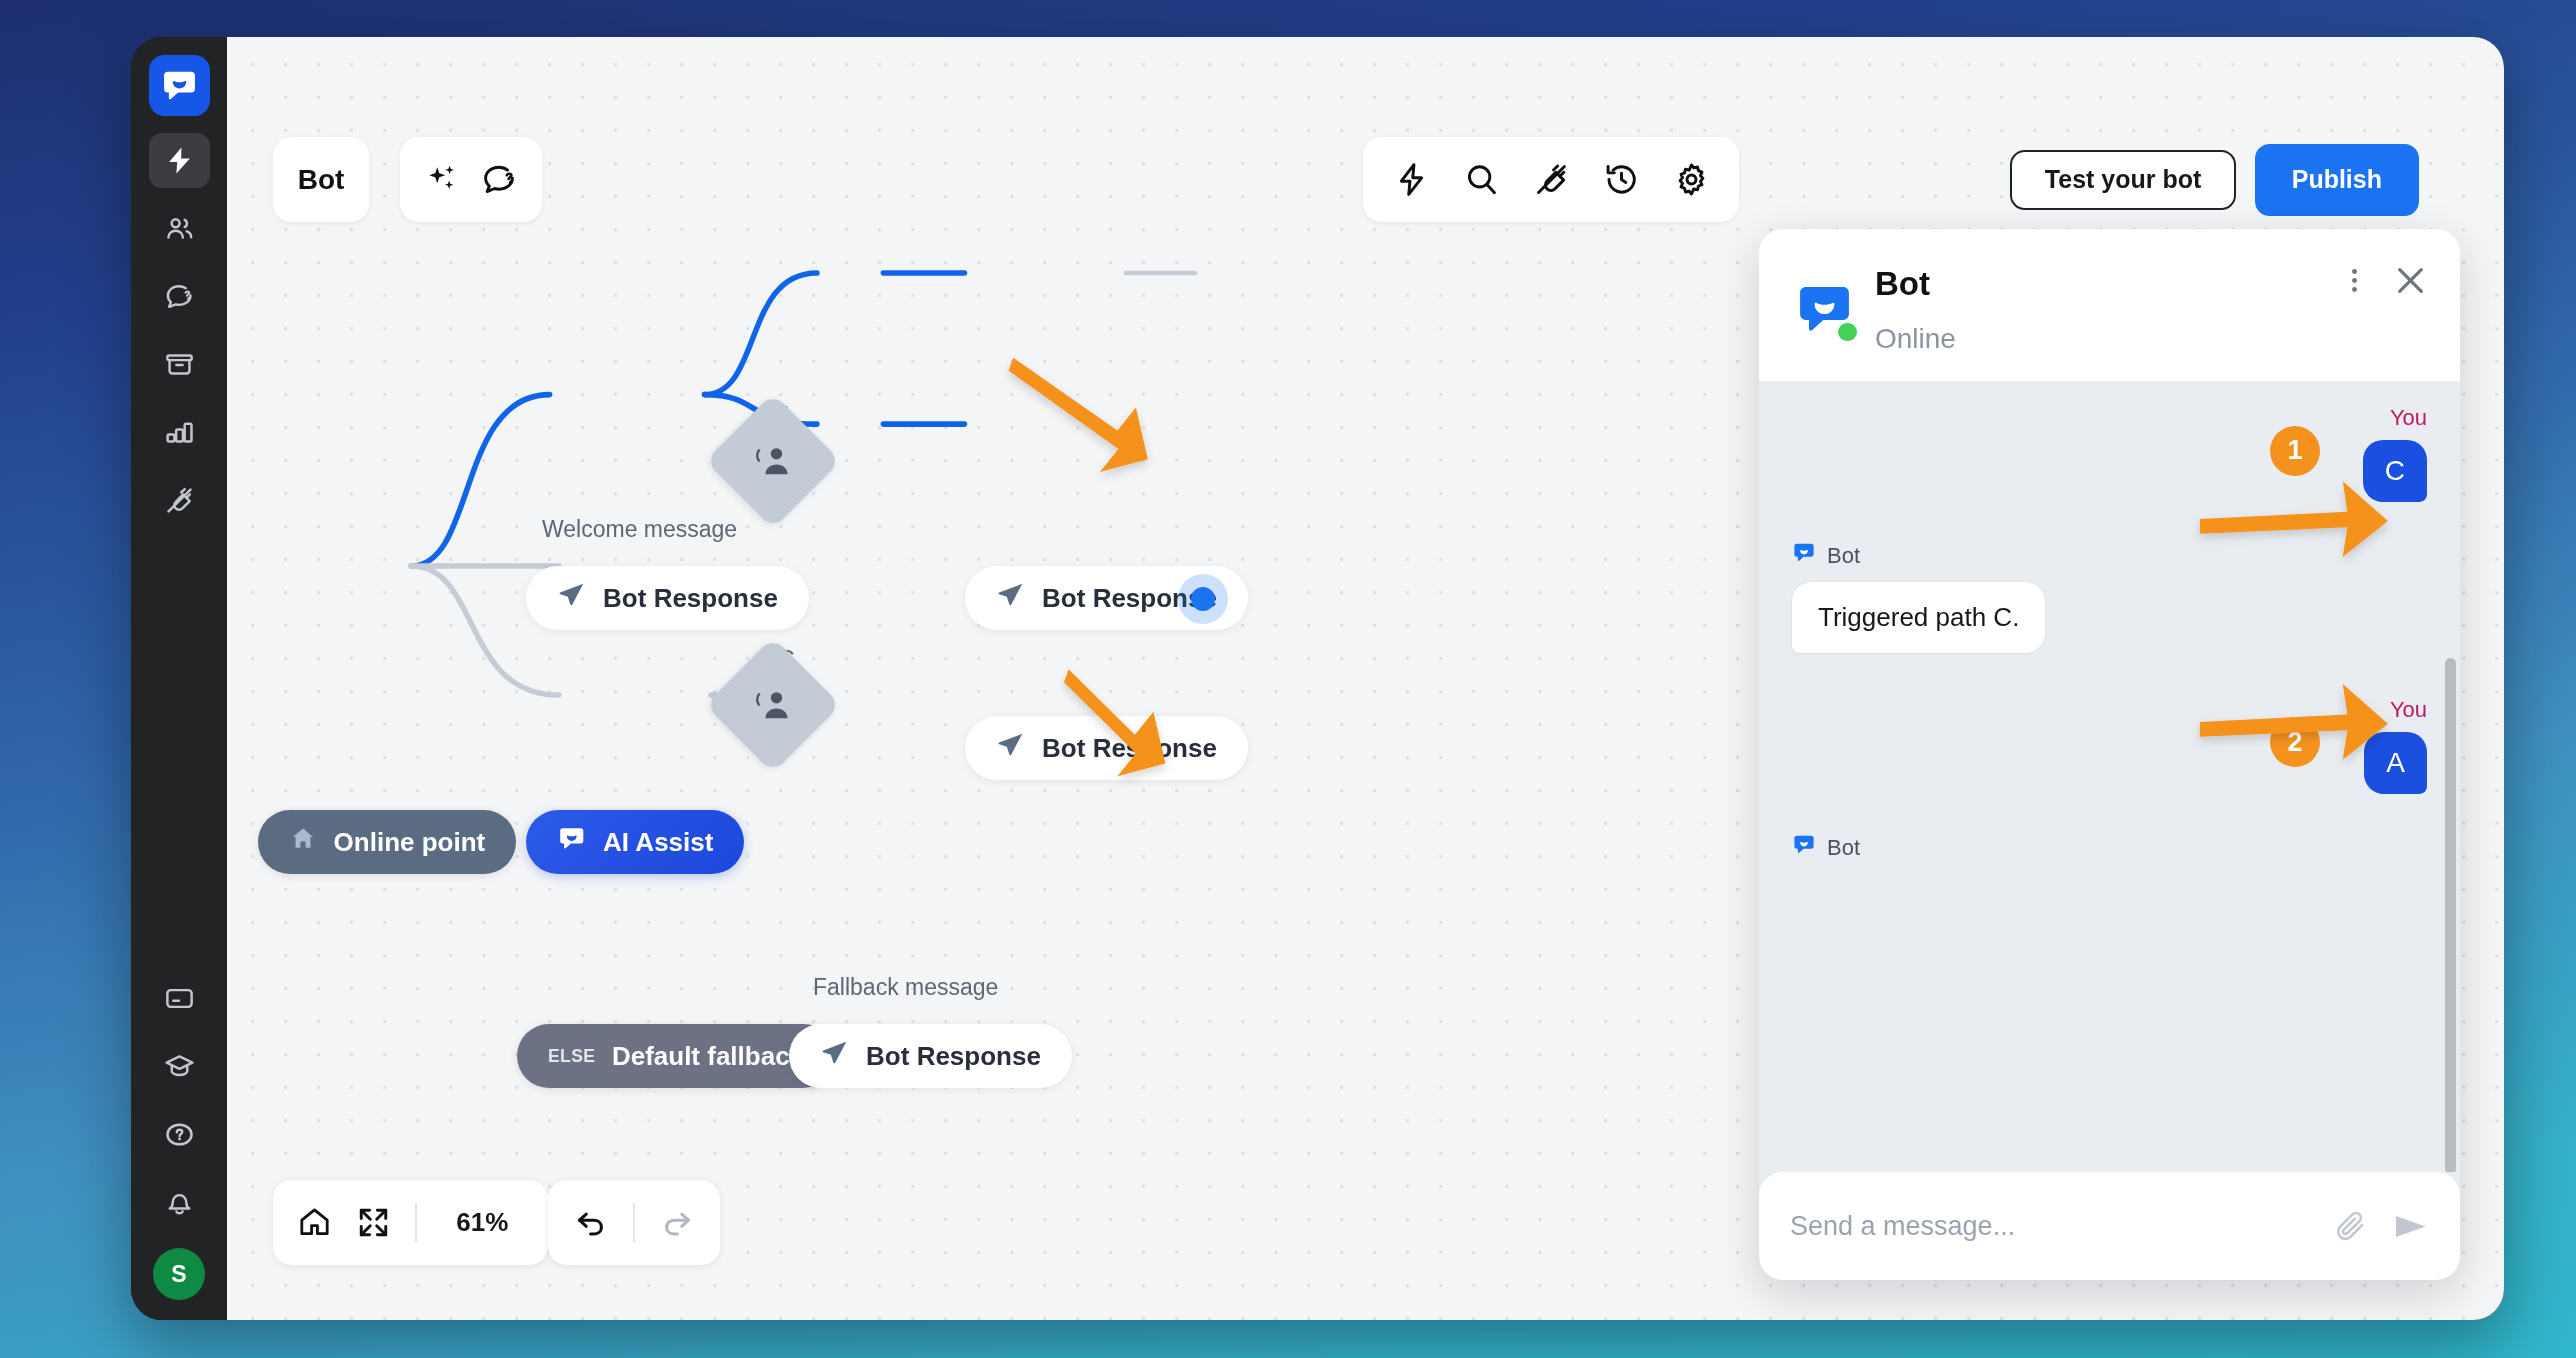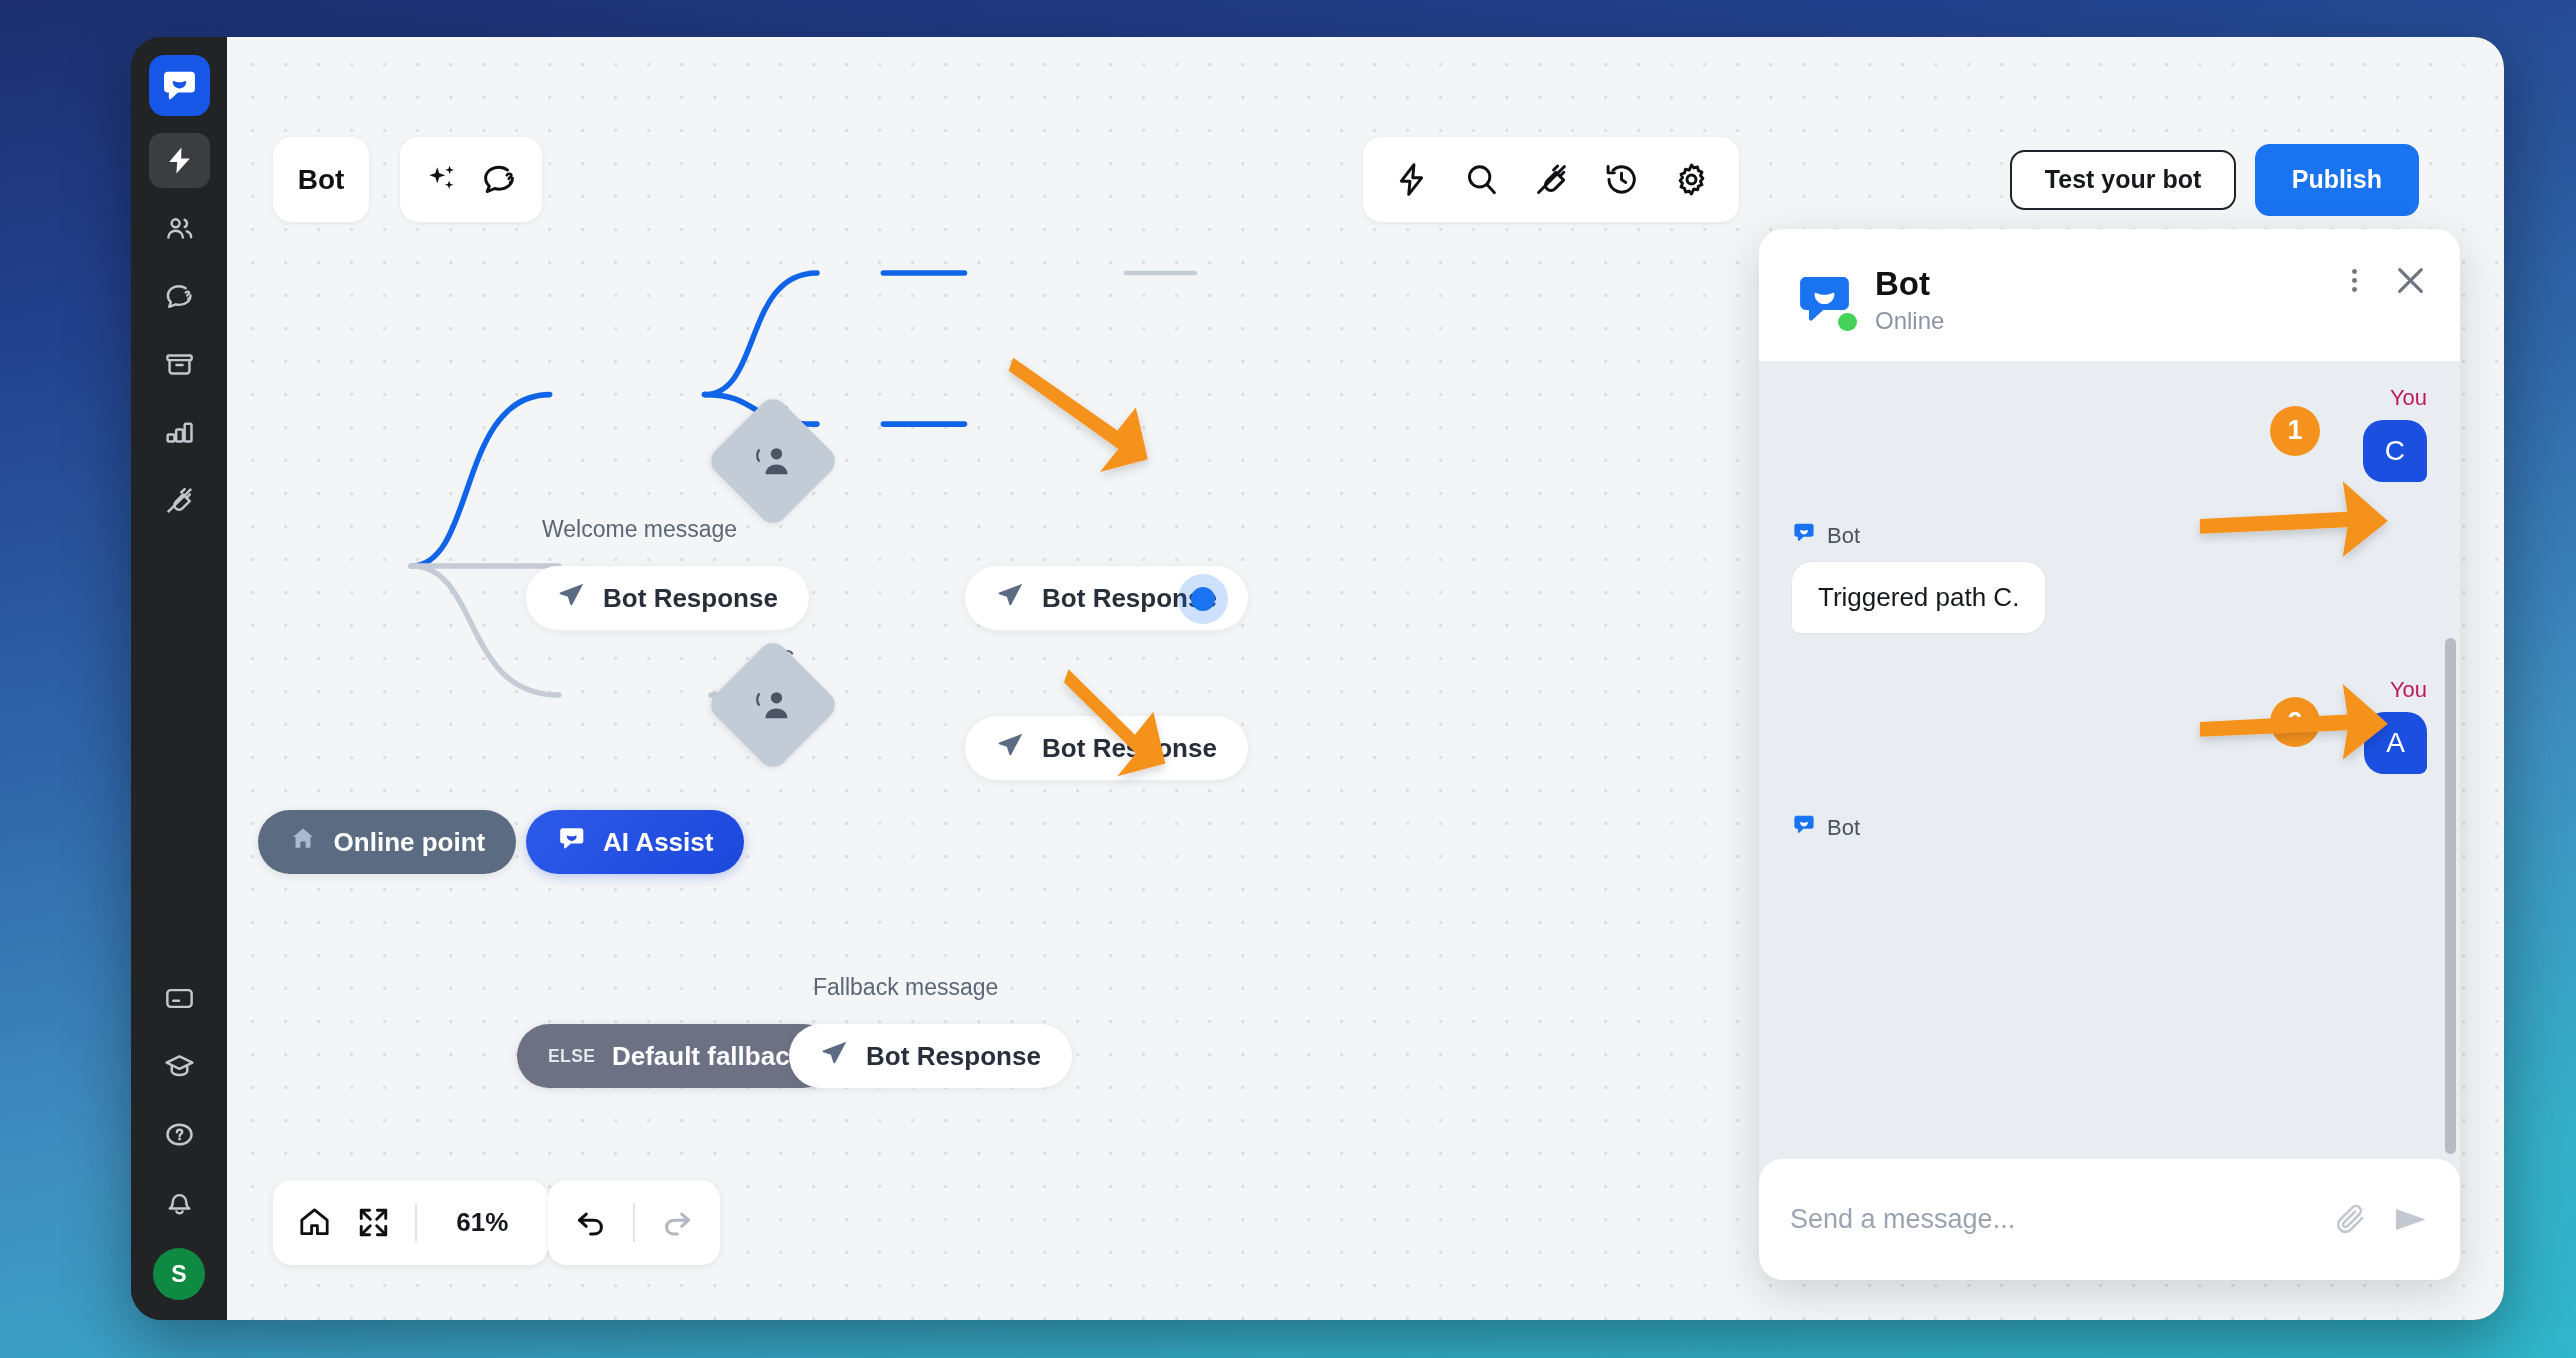--- a/index.html
+++ b/index.html
@@ -220,21 +220,21 @@
     flex: 0 0 auto;
   }
   #chat-header-row { display: flex; align-items: center; gap: 20px; }
   .chat-avatar-wrap { position: relative; width: 61px; height: 61px; flex: 0 0 auto; }
   .online-dot {
     position: absolute; right: -1.8px; bottom: 0;
     width: 18.4px; height: 18.4px; border-radius: 50%;
     background: #44d25b;
   }
   #chat-title { font-size: 33px; font-weight: 700; color: #111; line-height: 1.1; }
-  #chat-status { font-size: 24px; color: #8b94a3; margin-top: 5px; }
+  #chat-status { font-size: 28px; color: #8b94a3; margin-top: 21px; }
   #chat-header-actions {
     position: absolute; right: 31px; top: 33px;
     display: flex; align-items: center; gap: 22px;
   }
 
   #chat-body {
     flex: 1 1 auto;
     padding: 24px 33px 9.2px 33px;
     overflow: hidden;
     position: relative;
@@ -279,21 +279,21 @@
     border-radius: 5.5px;
     cursor: pointer;
   }
 
   #chat-input-bar {
     flex: 0 0 auto;
     background: #fff;
     border-radius: 24px;
     margin: 0;
     padding: 0 31px;
-    height: 121px;
+    height: 108px;
     display: flex; align-items: center; gap: 24px;
   }
   #chat-input {
     flex: 1 1 auto; border: none; outline: none;
     font-size: 27px; color: #15181c;
     font-family: "Liberation Sans", sans-serif;
     background: transparent;
   }
   #chat-input::placeholder { color: #9aa3b0; }
 

